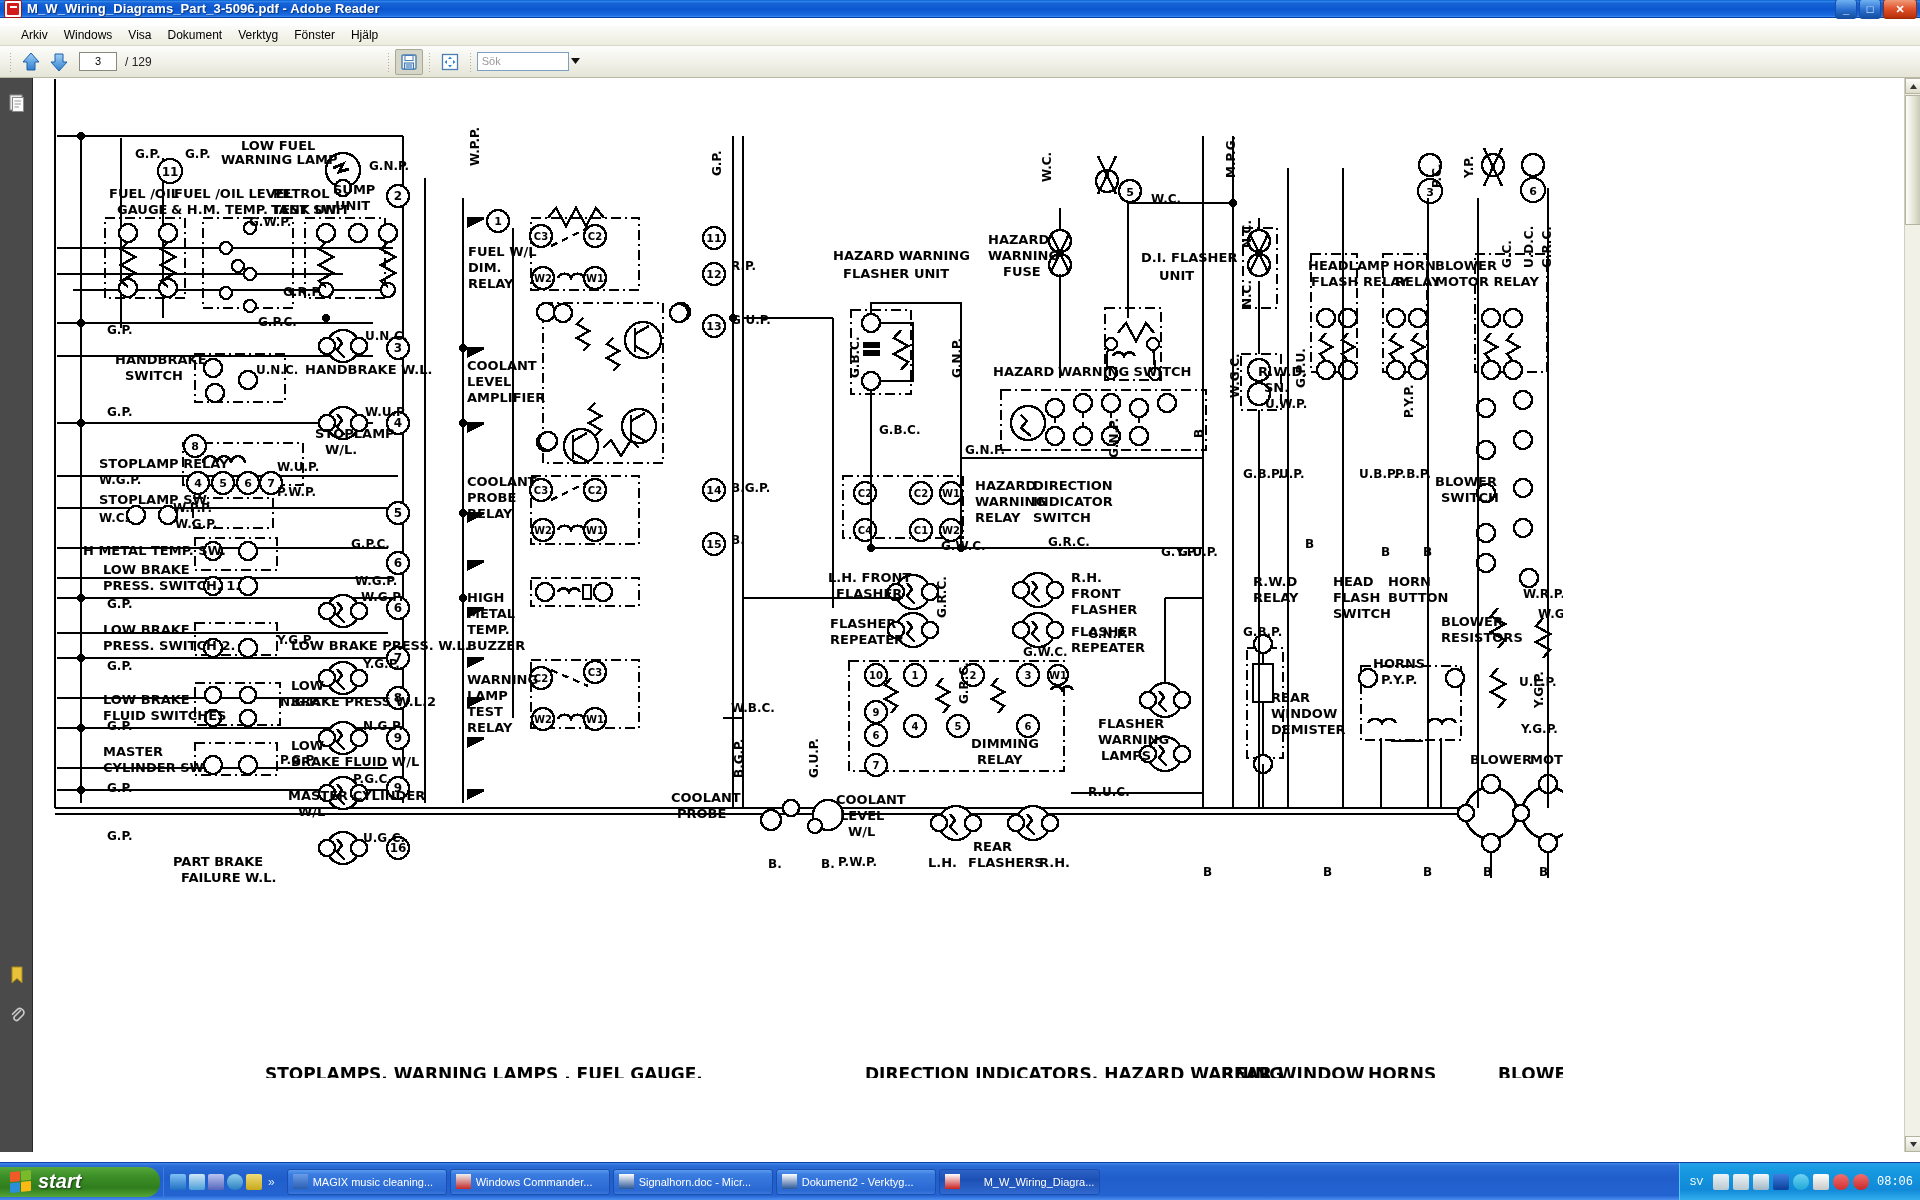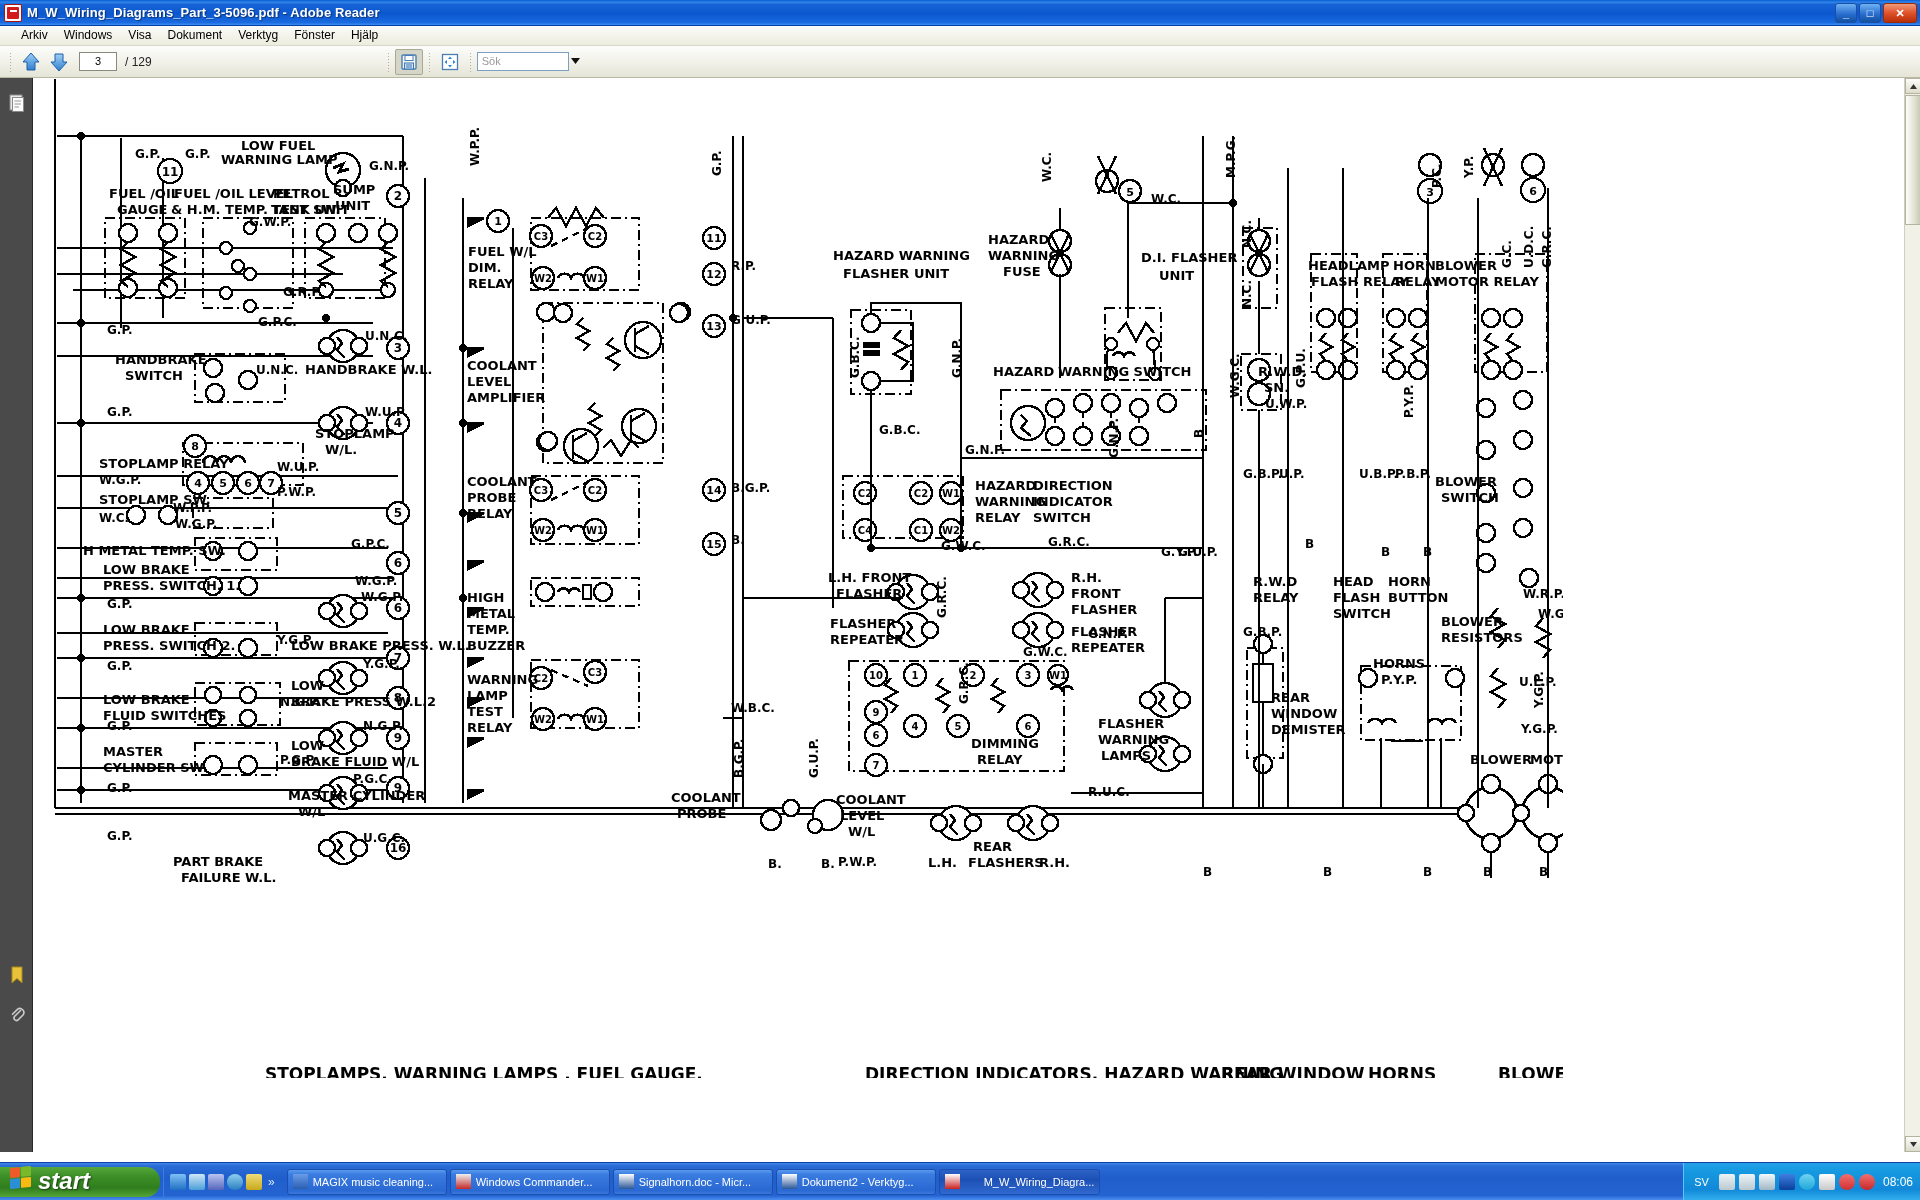--- a/index.html
+++ b/index.html
@@ -7,21 +7,21 @@
   html, body {
     margin: 0; padding: 0;
     width: 1920px; height: 1200px;
     overflow: hidden;
     font-family: "Liberation Sans", sans-serif;
     background: #ffffff;
   }
 
   
   #titlebar {
-    position: absolute; left: 0; top: 0; width: 1920px; height: 26px;
+    position: absolute; left: 0; top: 0; width: 1920px; height: 18px;
     background: linear-gradient(to bottom,#0a5fd4 0%, #2f84e8 9%, #1763d6 18%, #0b57cf 55%, #1a6ae0 90%, #3c8ef0 100%);
     display: flex; align-items: center;
     border-bottom: 1px solid #003fa8;
   }
   #titlebar .tb-icon {
     width: 18px; height: 18px; margin-left: 4px; margin-right: 5px;
     background: #ffffff; border: 1px solid #aa1111; border-radius: 2px;
     position: relative; flex: 0 0 auto;
   }
   #titlebar .tb-icon::after {
@@ -139,22 +139,22 @@
   #taskbar {
     position: absolute; left: 0; bottom: 0; width: 1920px; height: 38px;
     background: linear-gradient(to bottom,#3f87eb 0%,#2a6bd6 8%,#1f5ecb 40%,#2464d2 88%,#4a8ef0 100%);
     border-top: 1px solid #1041a8;
     display: flex; align-items: center;
   }
   #startbtn {
     width: 160px; height: 30px; flex: 0 0 auto;
     background: linear-gradient(to bottom,#56a83b 0%,#3d8f28 30%,#2f7d1d 70%,#55a63a 100%);
     border-radius: 0 14px 14px 0;
-    display: flex; align-items: flex-start; color: #fff;
-    font-size: 24px; font-style: italic; font-weight: bold;
+    display: flex; align-items: center; color: #fff;
+    font-size: 20px; font-style: italic; font-weight: bold;
     text-shadow: 1px 1px 2px rgba(0,0,0,.55);
     padding-left: 10px; gap: 7px;
   }
   .win-flag {
     width: 21px; height: 21px; position: relative; flex:0 0 auto;
     display: grid; grid-template-columns: 1fr 1fr; grid-template-rows: 1fr 1fr;
     gap: 1.5px; transform: skewY(-6deg);
   }
   .win-flag i { display:block; border-radius: 1px; }
   .wf-r { background:#f05a28; } .wf-g { background:#7ab929; }
@@ -174,20 +174,21 @@
     color: #fff; font-size: 11px; white-space: nowrap; overflow: hidden;
   }
   .task-btn .tk-icon { width: 15px; height: 15px; flex: 0 0 auto; }
   .task-btn .tk-label { overflow: hidden; text-overflow: ellipsis; white-space: nowrap; }
   .task-btn.active { background: linear-gradient(to bottom,#2d63c6,#1d50b4 40%,#2f69cf); gap: 24px; }
   #tray {
     display: flex; align-items: center; gap: 4px; flex: 0 0 auto;
     height: 38px; padding: 0 7px 0 10px;
     background: linear-gradient(to bottom,#24a0e8 0%,#169ae0 20%,#1189d8 70%,#35b2f0 100%);
     border-left: 1px solid #54c8ff;
+    font-family: Liberation Mono, monospace;
   }
   #lang { color:#fff; font-size: 11px; margin-right: 6px; }
   .tray-icon { width: 16px; height: 16px; border-radius: 2px; flex:0 0 auto;}
   #clock { color:#fff; font-size: 12px; margin-left: 4px; }
 
   
   .dg-label { font-family: "DejaVu Sans", sans-serif; font-weight: bold; }
 </style>
 </head>
 <body>

